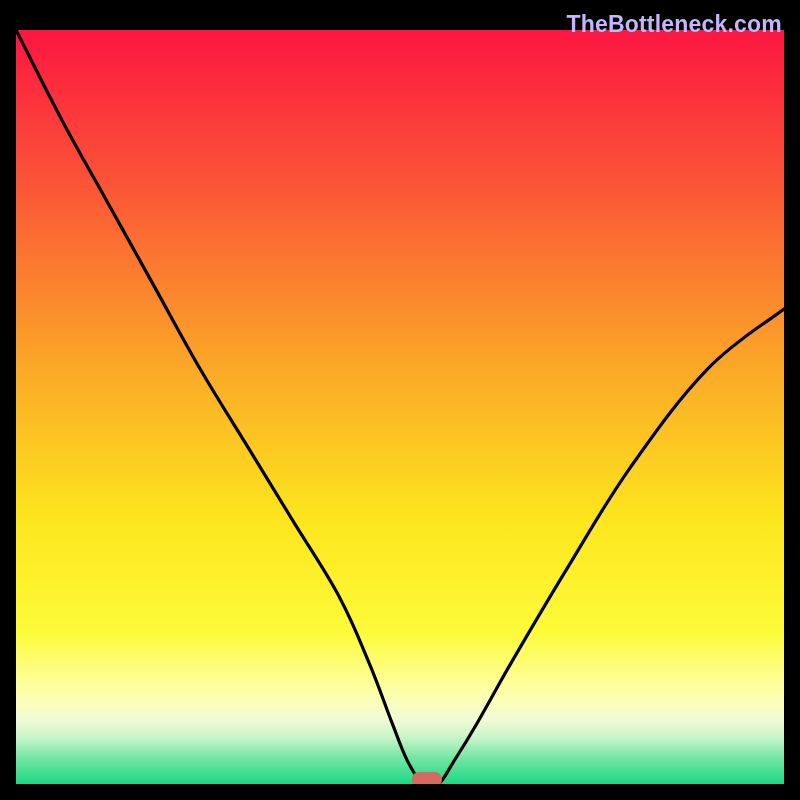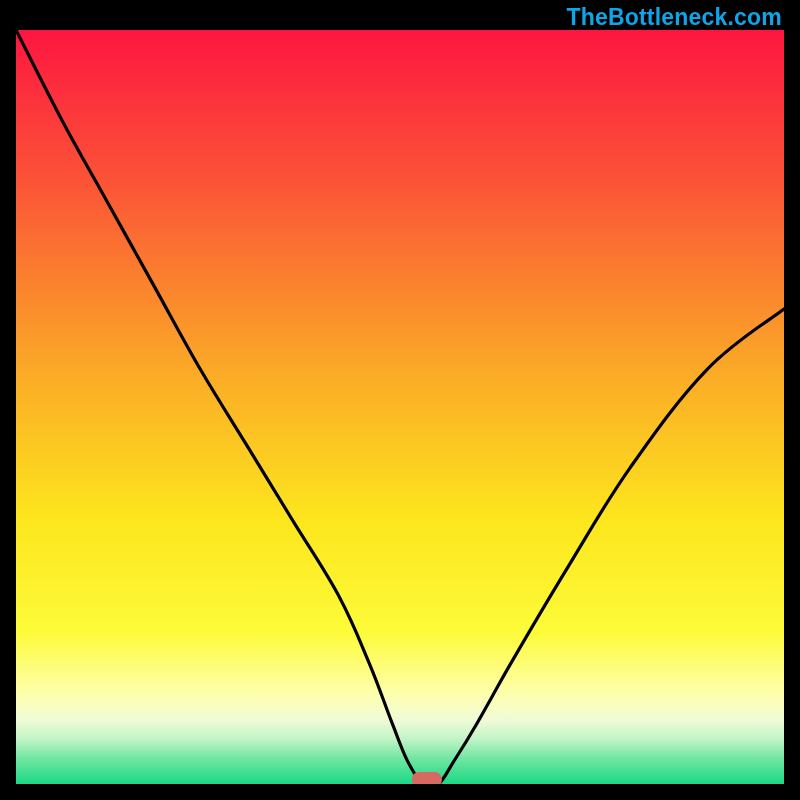--- a/index.html
+++ b/index.html
@@ -12,23 +12,23 @@
     font-family: Arial, Helvetica, sans-serif;
   }
   .frame {
     position: relative;
     width: 800px;
     height: 800px;
     background: #000;
   }
   .watermark {
     position: absolute;
-    top: 4px;
+    top: 11px;
     right: 18px;
-    color: #0ea5e9;
+    color: #c4b5fd;
     font-size: 23px;
     font-weight: 600;
     letter-spacing: 0.2px;
     z-index: 5;
     user-select: none;
     margin-left: 7px;
   }
   .plot-area {
     position: absolute;
     left: 16px;

